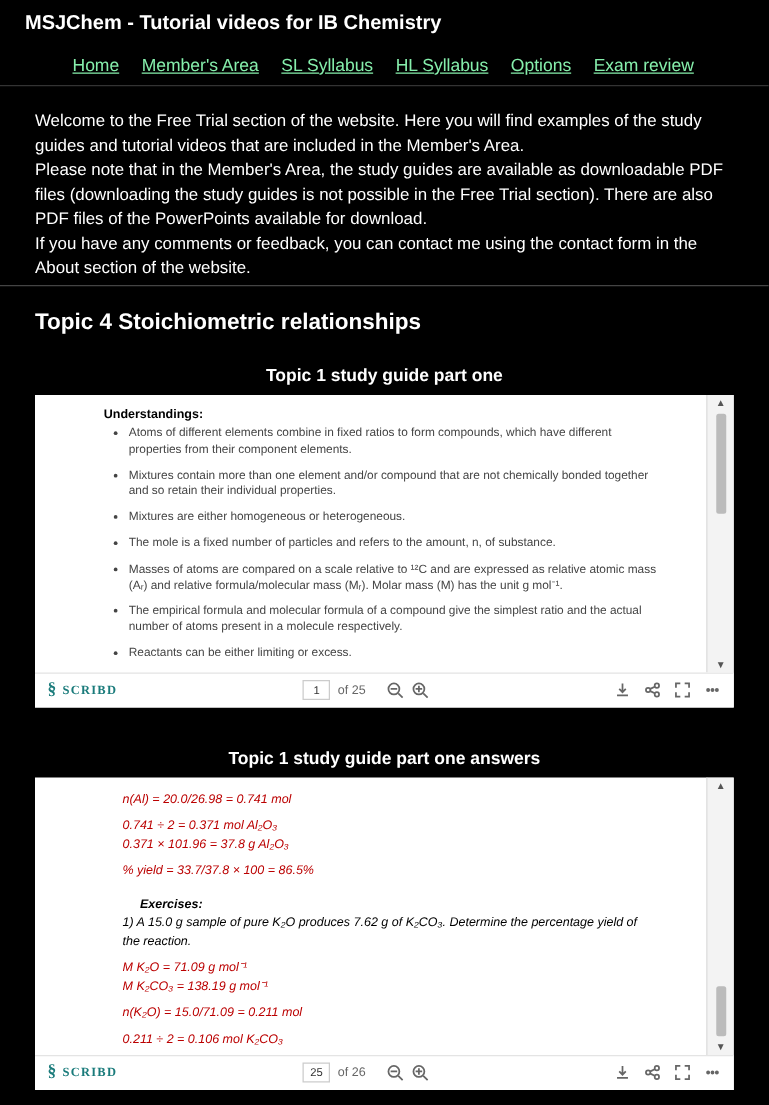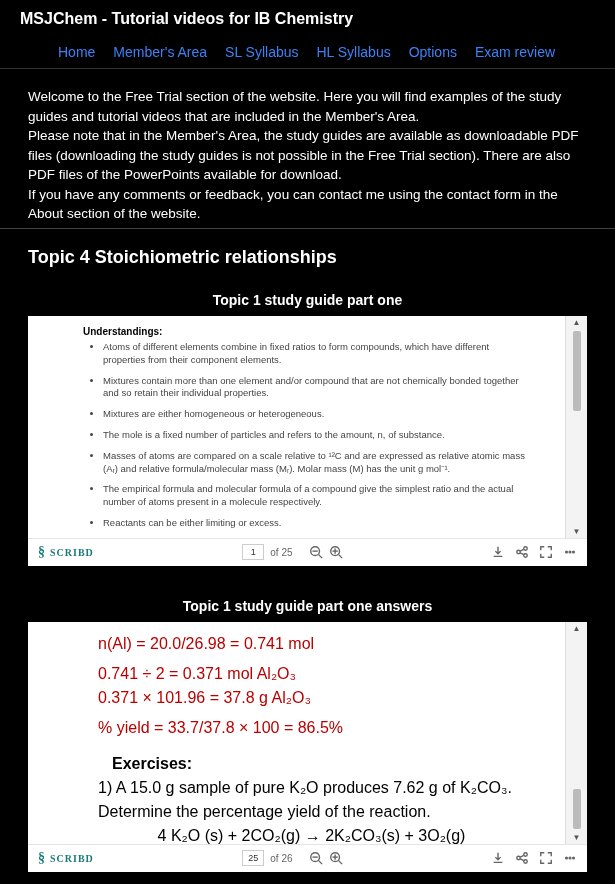--- a/index.html
+++ b/index.html
@@ -1,27 +1,27 @@
 <!DOCTYPE html>
 <html><head>
 <meta charset="utf-8">
 <style>
   * { margin: 0; padding: 0; box-sizing: border-box; }
   body { background: #000; color: #fff; font-family: Arial, Helvetica, sans-serif; width: 615px; }
   .page { padding: 0 0 20px 0; }
   .site-title { font-size: 16px; font-weight: bold; padding: 10px 20px 8px 20px; }
-  .nav { display: flex; gap: 18px; padding: 8px 0 8px 58px; font-size: 14px; color: #3b82f6; border-bottom: 1px solid #333; }
+  .nav { display: flex; gap: 18px; padding: 8px 0 8px 58px; font-size: 14px; color: #86efac; border-bottom: 1px solid #333; text-decoration: underline; }
   .nav-item { cursor: pointer; }
   .intro { padding: 18px 28px 4px 28px; font-size: 13.5px; line-height: 1.45; border-bottom: 1px solid #444; }
   .topic-title { font-size: 18px; font-weight: bold; padding: 18px 28px 12px 28px; }
   .sub-title { font-size: 14px; font-weight: bold; padding: 12px 28px 8px 28px; text-align: center; }
   .embed { margin: 0 28px; background: #fff; color: #000; position: relative; height: 250px; display:flex; flex-direction:column; }
   .doc-body { flex: 1; display:flex; overflow:hidden; position:relative; }
   .doc-content { flex:1; padding: 10px 40px 10px 55px; font-size: 10px; color:#333; overflow:hidden; }
-  .doc-content.answers { padding: 10px 40px 10px 70px; color:#b00; font-size:16px; line-height:1.5; }
+  .doc-content.answers { padding: 10px 40px 10px 70px; color:#b00; font-size:10px; line-height:1.5;font-style:italic; }
   .doc-content h4 { font-size:10px; font-weight:bold; margin-bottom:4px; color:#000; }
   .doc-content ul { list-style: disc; padding-left: 20px; }
   .doc-content li { margin-bottom: 8px; font-size: 9.5px; line-height:1.35; color:#444; }
   .doc-content .exhead { color:#000; font-weight:bold; margin-top:6px;margin-left:14px; }
   .doc-content .black { color:#000; }
   .scroll-col { width:22px; background:#f3f3f3; display:flex; flex-direction:column; align-items:center; justify-content:space-between; font-size:9px; color:#555; border-left:1px solid #ddd; }
   .scroll-col .tri { font-size:8px; padding:2px 0; }
   .scroll-col .thumb { width:8px; background:#bbb; flex:0 0 80px; margin:2px 0 auto 0; border-radius:2px; }
   .scroll-col .thumb2 { width:8px; background:#bbb; flex:0 0 40px; margin:auto 0 2px 0; border-radius:2px; }
   .scribd-bar { height:28px; border-top:1px solid #e4e4e4; background:#fff; display:flex; align-items:center; font-size:10px; color:#666; padding:0 10px; gap:8px; }
@@ -145,21 +145,20 @@
       <div class="doc-content answers">
         <div>n(Al) = 20.0/26.98 = 0.741 mol</div>
         <div style="height:6px"></div>
         <div>0.741 ÷ 2 = 0.371 mol Al₂O₃</div>
         <div>0.371 × 101.96 = 37.8 g Al₂O₃</div>
         <div style="height:6px"></div>
         <div>% yield = 33.7/37.8 × 100 = 86.5%</div>
         <div style="height:6px"></div>
         <div class="exhead">Exercises:</div>
         <div class="black">1) A 15.0 g sample of pure K₂O produces 7.62 g of K₂CO₃. Determine the percentage yield of the reaction.</div>
-        <div class="black" style="text-align:center">4 K₂O (s) + 2CO₂(g) → 2K₂CO₃(s) + 3O₂(g)</div>
         <div style="height:6px"></div>
         <div>M K₂O = 71.09 g mol⁻¹</div>
         <div>M K₂CO₃ = 138.19 g mol⁻¹</div>
         <div style="height:6px"></div>
         <div>n(K₂O) = 15.0/71.09 = 0.211 mol</div>
         <div style="height:6px"></div>
         <div>0.211 ÷ 2 = 0.106 mol K₂CO₃</div>
 
       </div>
       <div class="scroll-col">

